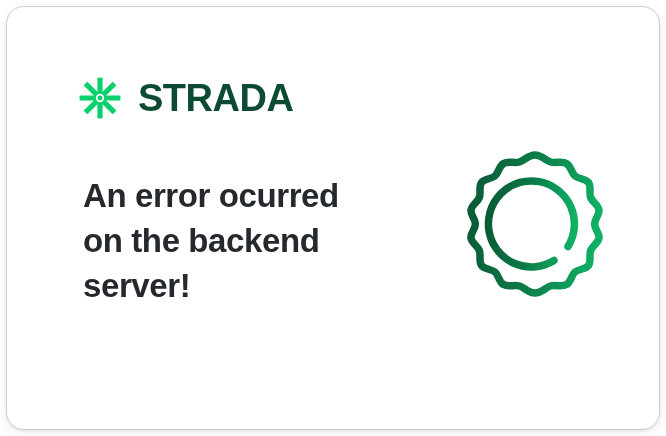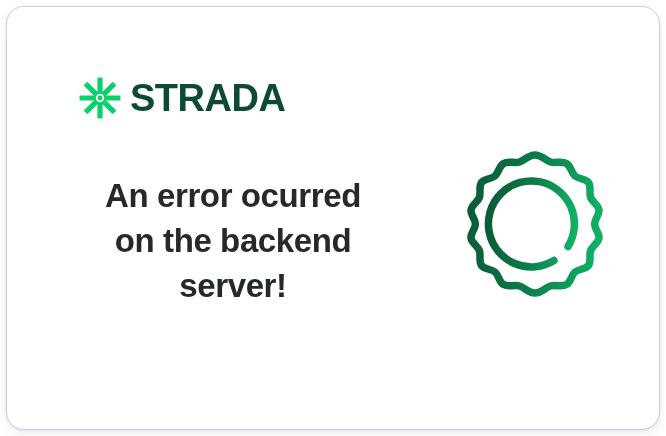--- a/index.html
+++ b/index.html
@@ -38,21 +38,21 @@
     overflow: hidden;
   }
 
   
   .brand {
     position: absolute;
     left: 72px;
     top: 68px;
     display: flex;
     align-items: center;
-    gap: 9px;
+    gap: 17px;
     height: 46px;
   }
   .brand-mark {
     width: 42px;
     height: 42px;
     display: block;
     flex: 0 0 auto;
   }
   .brand-name {
     font-family: "Liberation Sans", sans-serif;
@@ -70,21 +70,20 @@
     left: 76px;
     top: 166px;
     width: 300px;
     font-family: "Liberation Sans", sans-serif;
     font-size: 33px;
     line-height: 45px;
     font-weight: bold;
     letter-spacing: -0.4px;
     color: #25282c;
     margin: 0;
-    text-align: center;
   }
 
   
   .gear-illustration {
     position: absolute;
     left: 444px;
     top: 136px;
     width: 168px;
     height: 168px;
   }

